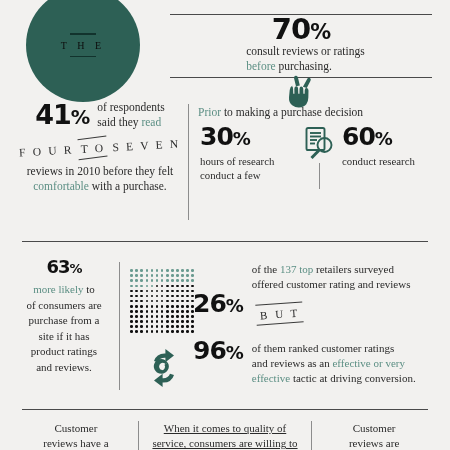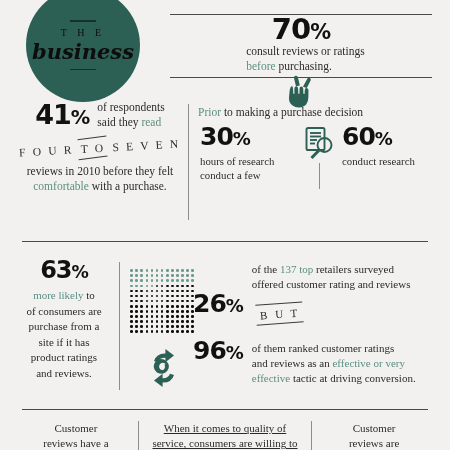--- a/index.html
+++ b/index.html
@@ -84,21 +84,21 @@
   #secprior .num{font-size:25px;}
   #secprior .cap{font-size:10.8px;line-height:1.3;margin-top:5px;}
   #mag-wrap{width:46px;display:flex;flex-direction:column;align-items:center;padding-top:2px;}
   #mag-icon{width:38px;height:36px;}
   #mag-wrap .stem{width:1px;height:26px;background:#8d8d8d;margin-top:1px;}
   #rule-mid{position:absolute;left:22px;top:241px;width:406px;height:1px;background:#4a4a4a;}
   #rule-bot{position:absolute;left:22px;top:409px;width:406px;height:1px;background:#4a4a4a;}
 
   
   #sec63{position:absolute;left:10px;top:258px;width:108px;text-align:center;}
-  #sec63 .num{font-size:24px;}
+  #sec63 .num{font-size:18px;}
   #sec63 .cap{font-size:11px;line-height:1.42;margin-top:6px;}
 
   #vdiv-63{position:absolute;left:119px;top:262px;width:1px;height:128px;background:#8d8d8d;}
 
   
   #dot-grid{position:absolute;left:129px;top:268px;}
   #dot-grid .dotrow{display:flex;}
   #dot-grid i{display:block;width:2.6px;height:2.6px;margin:1.25px;border-radius:50%;}
 
   
@@ -132,21 +132,20 @@
   #bottom .wide{flex:1.45;text-decoration:underline;}
 </style>
 </head>
 <body>
 
 <div class="page">
 
   <div id="logo-circle">
     <div class="dash"></div>
     <div id="logo-the">T H E</div>
-    <div id="logo-business">business</div>
     <div class="dash"></div>
   </div>
 
   <div id="sec70">
     <div class="rule"></div>
     <div class="row">
       <div class="pct num"><span>70</span><span class="sym">%</span></div>
       <div class="copy">
         <div>consult reviews or ratings</div>
         <div><span class="tealtxt">before</span><span> purchasing.</span></div>

